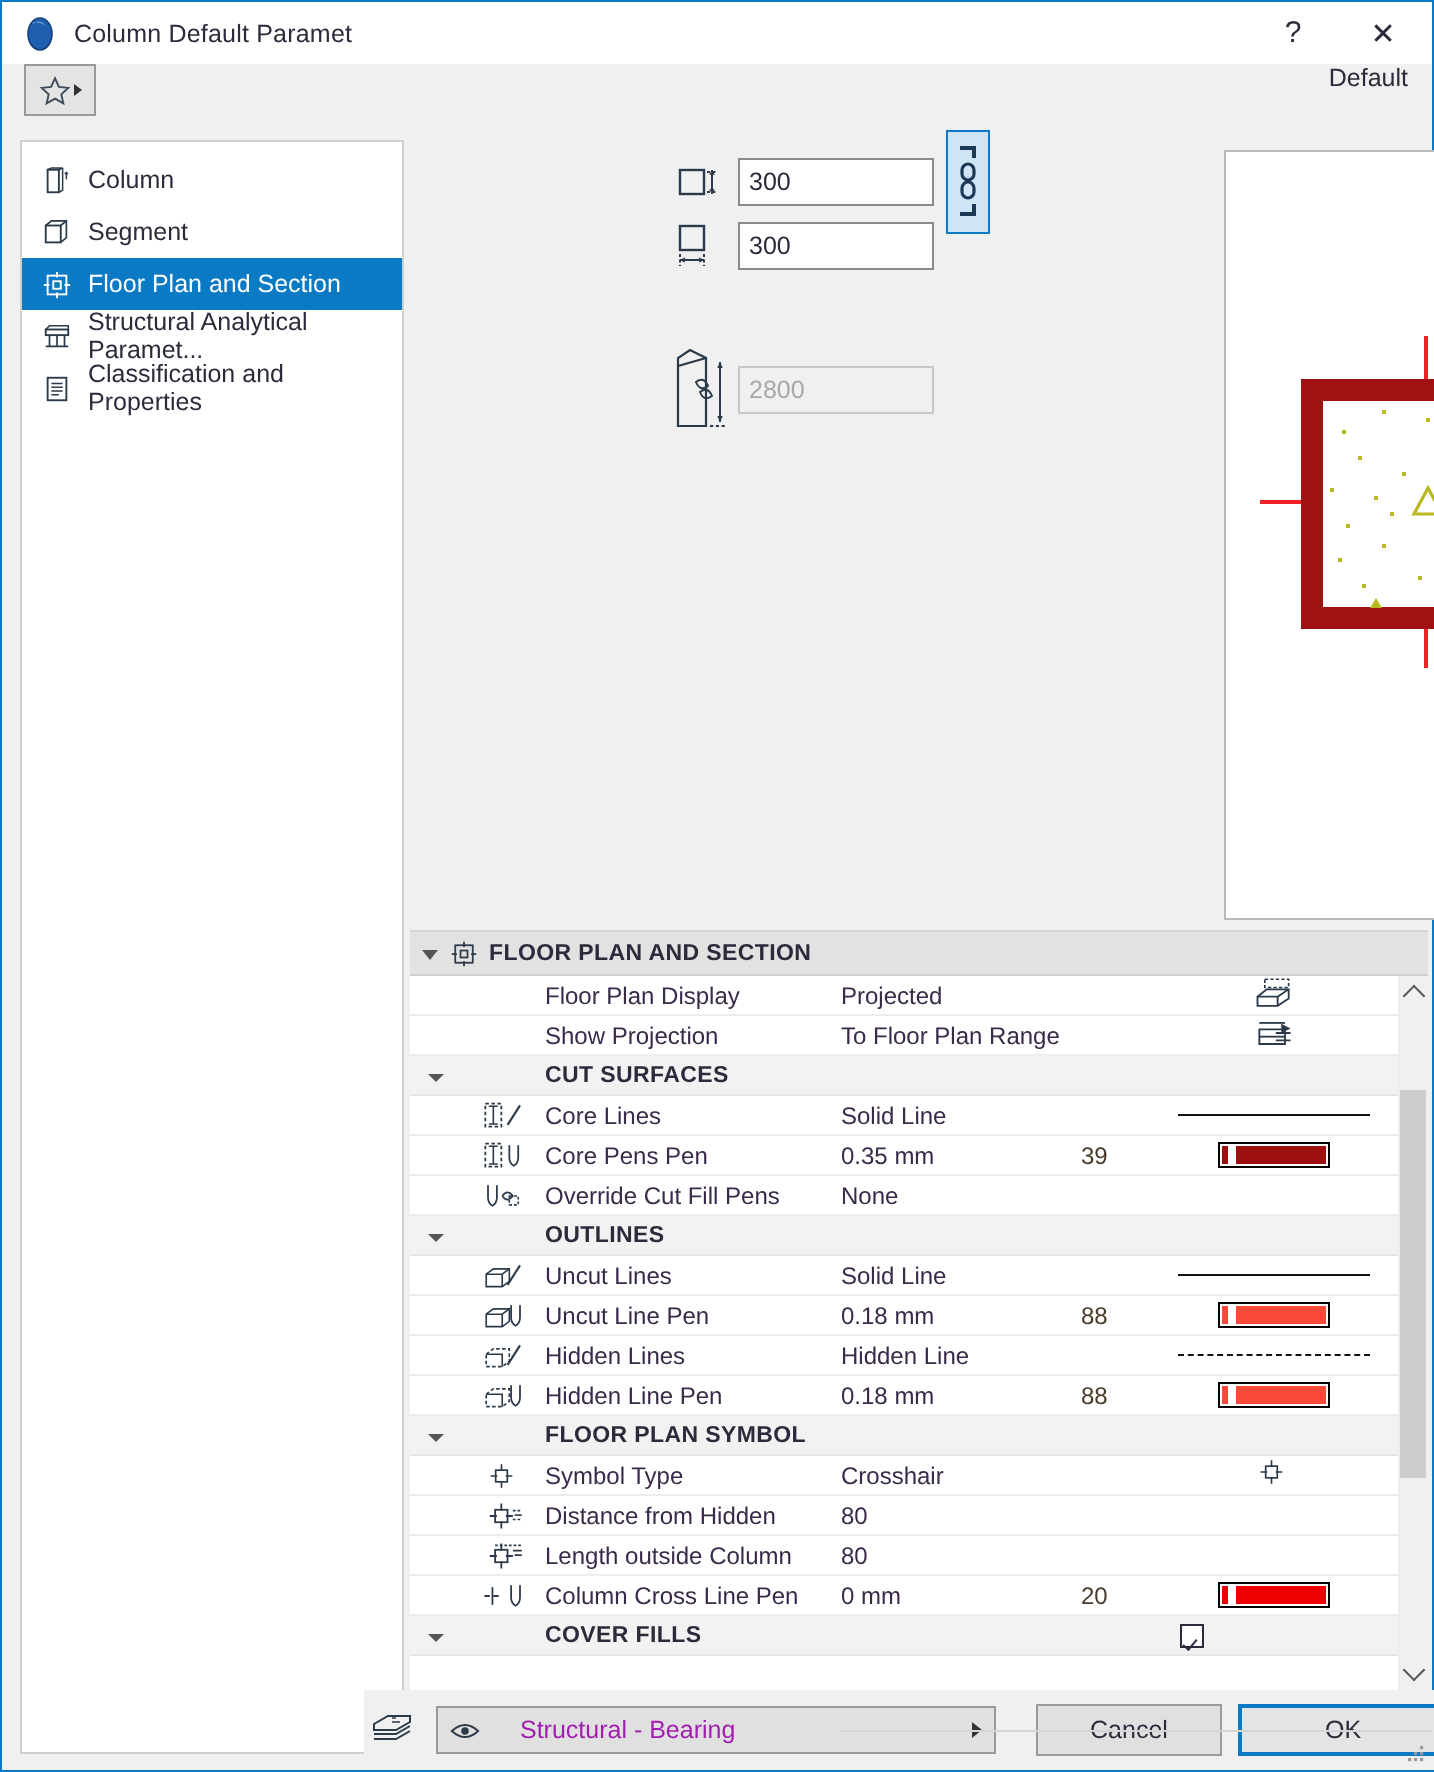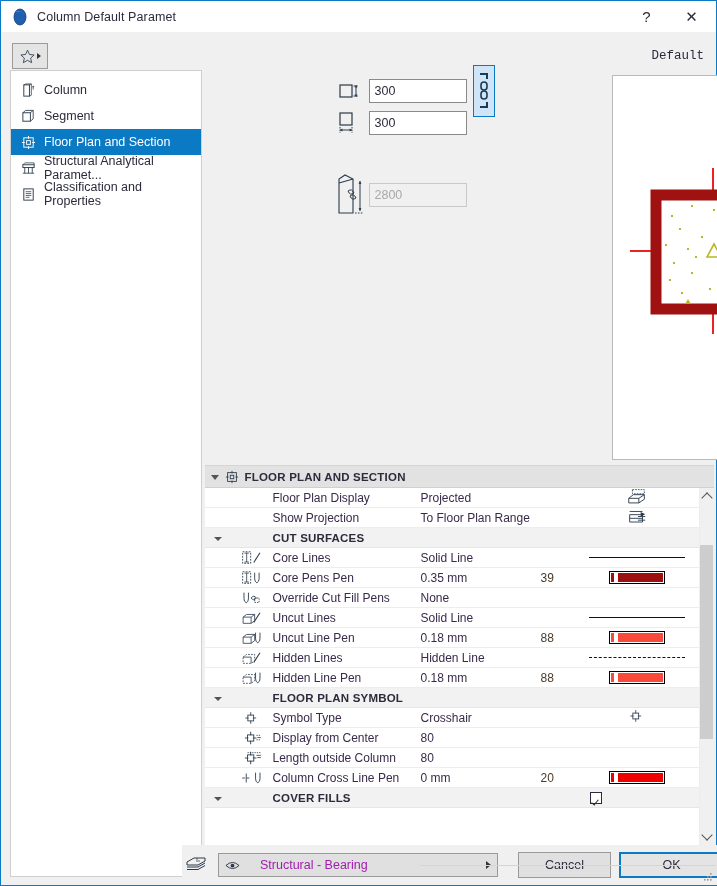--- a/index.html
+++ b/index.html
@@ -31,22 +31,22 @@
   }
   .titlebar-spacer { flex:1; }
   .tb-btn {
     width:45px; height:31px; display:flex; align-items:center; justify-content:center;
     font-size:14px; color:#2b2b3c;
   }
   .tb-btn.help { font-size:15px; }
   .tb-btn.close { font-size:15px; margin-right:2px;}
   
   .toolbar {
-    height:38px; flex:none; display:flex; align-items:center;
-    background:#f0f0f0; padding:10px 12px 0 11px; position:relative;font-family:Liberation Mono, monospace;
+    height:38px; flex:none; display:flex; 
+    background:#f0f0f0; padding:0 12px 0 11px; position:relative;
   }
   .fav-btn {
     width:36px; height:26px; border:1px solid #9a9a9a; background:#e4e4e4;
     display:flex; align-items:center; justify-content:center; gap:1px;
   }
   .fav-btn .star { width:17px; height:17px; }
   .fav-btn .tri { width:0;height:0;border-left:4px solid #333;border-top:3.5px solid transparent;border-bottom:3.5px solid transparent; }
   .default-label { margin-left:auto; font-size:12.5px; color:#2b2b3c; }
   
   .body-area { flex:1; display:flex; min-height:0; position:relative; }
@@ -440,20 +440,30 @@
                     <path d="M3 3 L3 10 q0 3 2.5 4.5 q2.5 -1.5 2.5 -4.5 L8 3" fill="none" stroke="#2b3a4a" stroke-width="1"></path>
                     <path d="M11 9 q3 -4 6 0 q-3 4 -6 0" fill="none" stroke="#2b3a4a" stroke-width="1"></path>
                     <rect x="15" y="9" width="5" height="5" fill="none" stroke="#2b3a4a" stroke-width="0.9" stroke-dasharray="1.6 1.1"></rect>
                   </svg>
                 </div>
                 <div class="c-label">Override Cut Fill Pens</div>
                 <div class="c-value">None</div>
                 <div class="c-num"></div>
                 <div class="c-extra"></div>
               </div>
+              <div class="row group">
+                <div class="c-caret">
+                  <div class="caret"></div>
+                </div>
+                <div class="c-icon"></div>
+                <div class="c-label">OUTLINES</div>
+                <div class="c-value"></div>
+                <div class="c-num"></div>
+                <div class="c-extra"></div>
+              </div>
               <div class="row">
                 <div class="c-caret"></div>
                 <div class="c-icon">
                   <svg width="22" height="16" viewBox="0 0 24 18">
                     <path d="M2 8 L6 5 L15 5 L15 12 L11 15 L2 15 Z" fill="none" stroke="#2b3a4a" stroke-width="0.9"></path>
                     <path d="M2 8 L11 8 L11 15 M11 8 L15 5" fill="none" stroke="#2b3a4a" stroke-width="0.9"></path>
                     <path d="M14 14 L21 3" stroke="#2b3a4a" stroke-width="1.2"></path>
                   </svg>
                 </div>
                 <div class="c-label">Uncut Lines</div>
@@ -548,21 +558,21 @@
               <div class="row">
                 <div class="c-caret"></div>
                 <div class="c-icon">
                   <svg width="22" height="16" viewBox="0 0 24 18">
                     <rect x="7" y="5.5" width="7" height="7" fill="none" stroke="#2b3a4a" stroke-width="1"></rect>
                     <path d="M10.5 2 L10.5 6 M10.5 12 L10.5 16 M4 9 L8 9 M13 9 L17 9" stroke="#2b3a4a" stroke-width="1"></path>
                     <path d="M17 6 L22 6 M17 11 L22 11" stroke="#2b3a4a" stroke-width="0.9" stroke-dasharray="1.5 1.1"></path>
                     <path d="M18 8.5 L22 8.5" stroke="#2b3a4a" stroke-width="0.9"></path>
                   </svg>
                 </div>
-                <div class="c-label">Display from Center</div>
+                <div class="c-label">Distance from Hidden</div>
                 <div class="c-value">80</div>
                 <div class="c-num"></div>
                 <div class="c-extra"></div>
               </div>
               <div class="row">
                 <div class="c-caret"></div>
                 <div class="c-icon">
                   <svg width="22" height="16" viewBox="0 0 24 18">
                     <rect x="7" y="5.5" width="7" height="7" fill="none" stroke="#2b3a4a" stroke-width="1"></rect>
                     <path d="M10.5 2 L10.5 6 M10.5 12 L10.5 16 M4 9 L8 9 M13 9 L17 9" stroke="#2b3a4a" stroke-width="1"></path>

